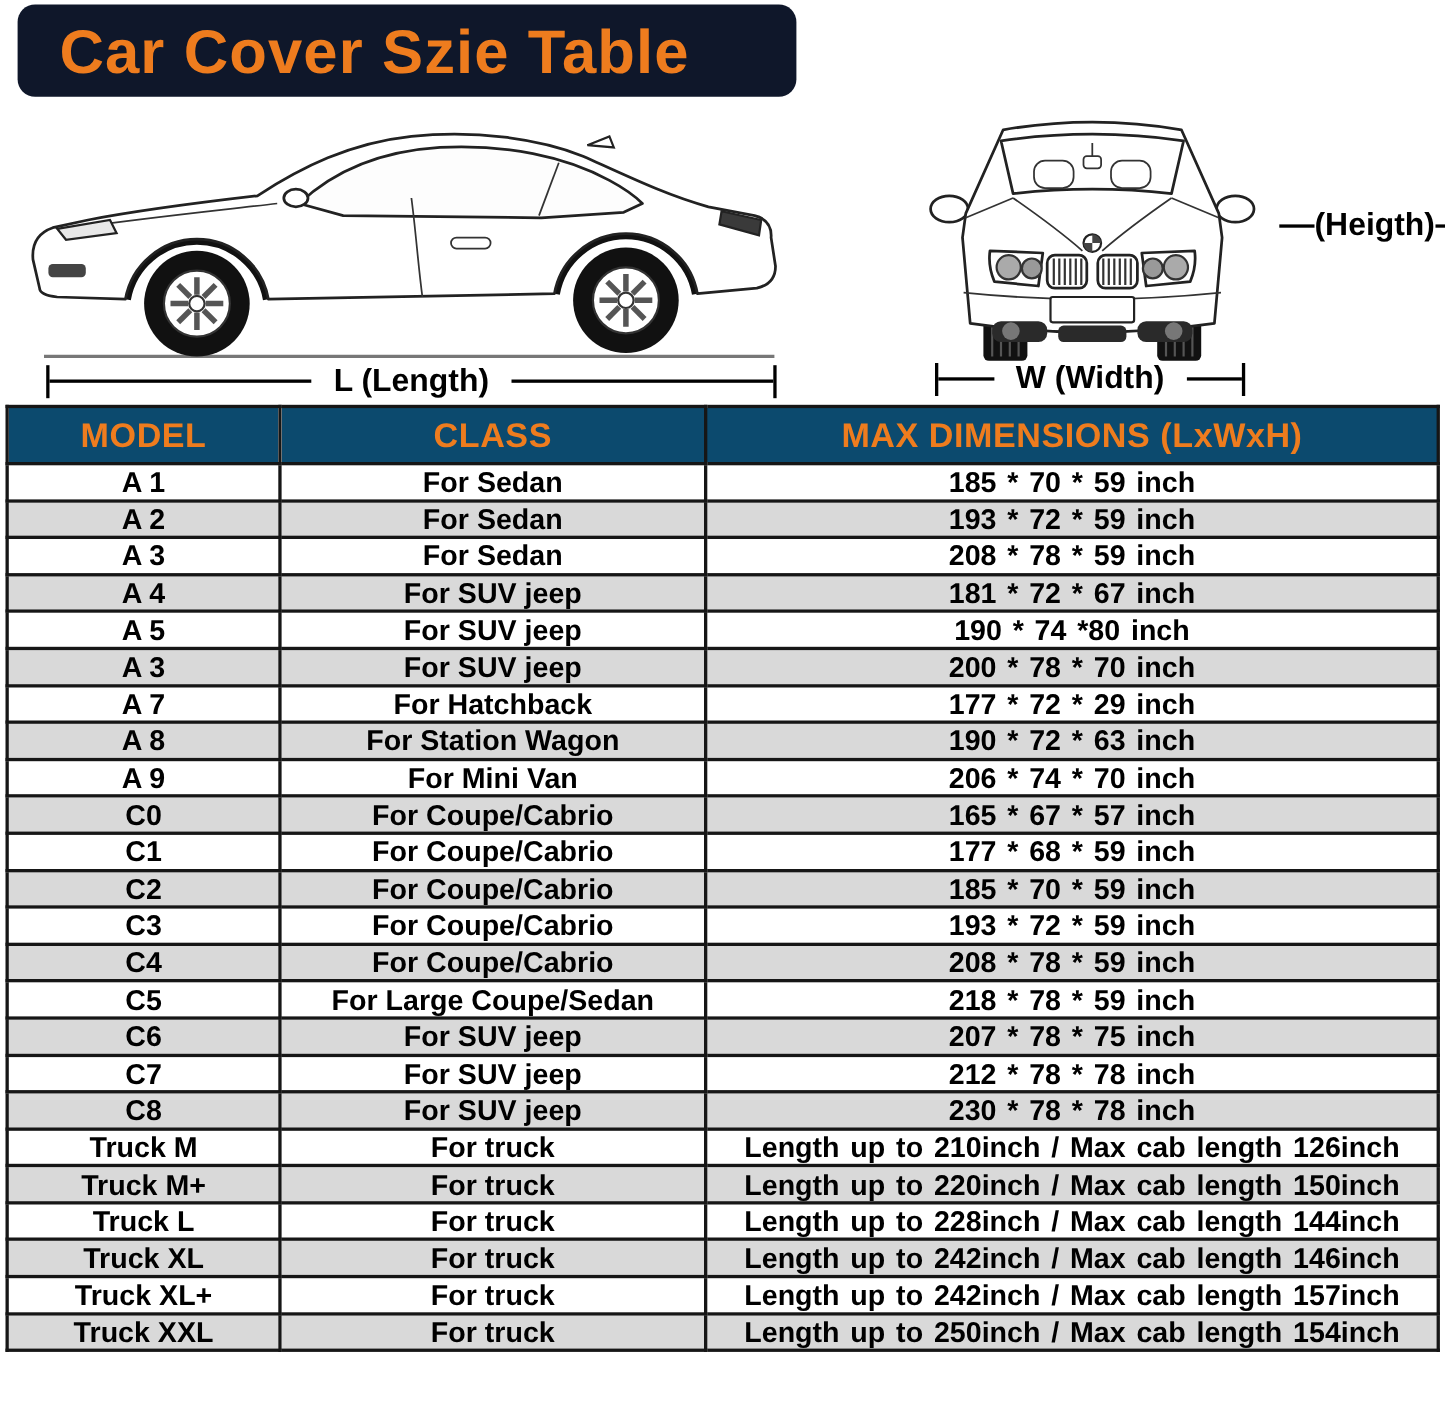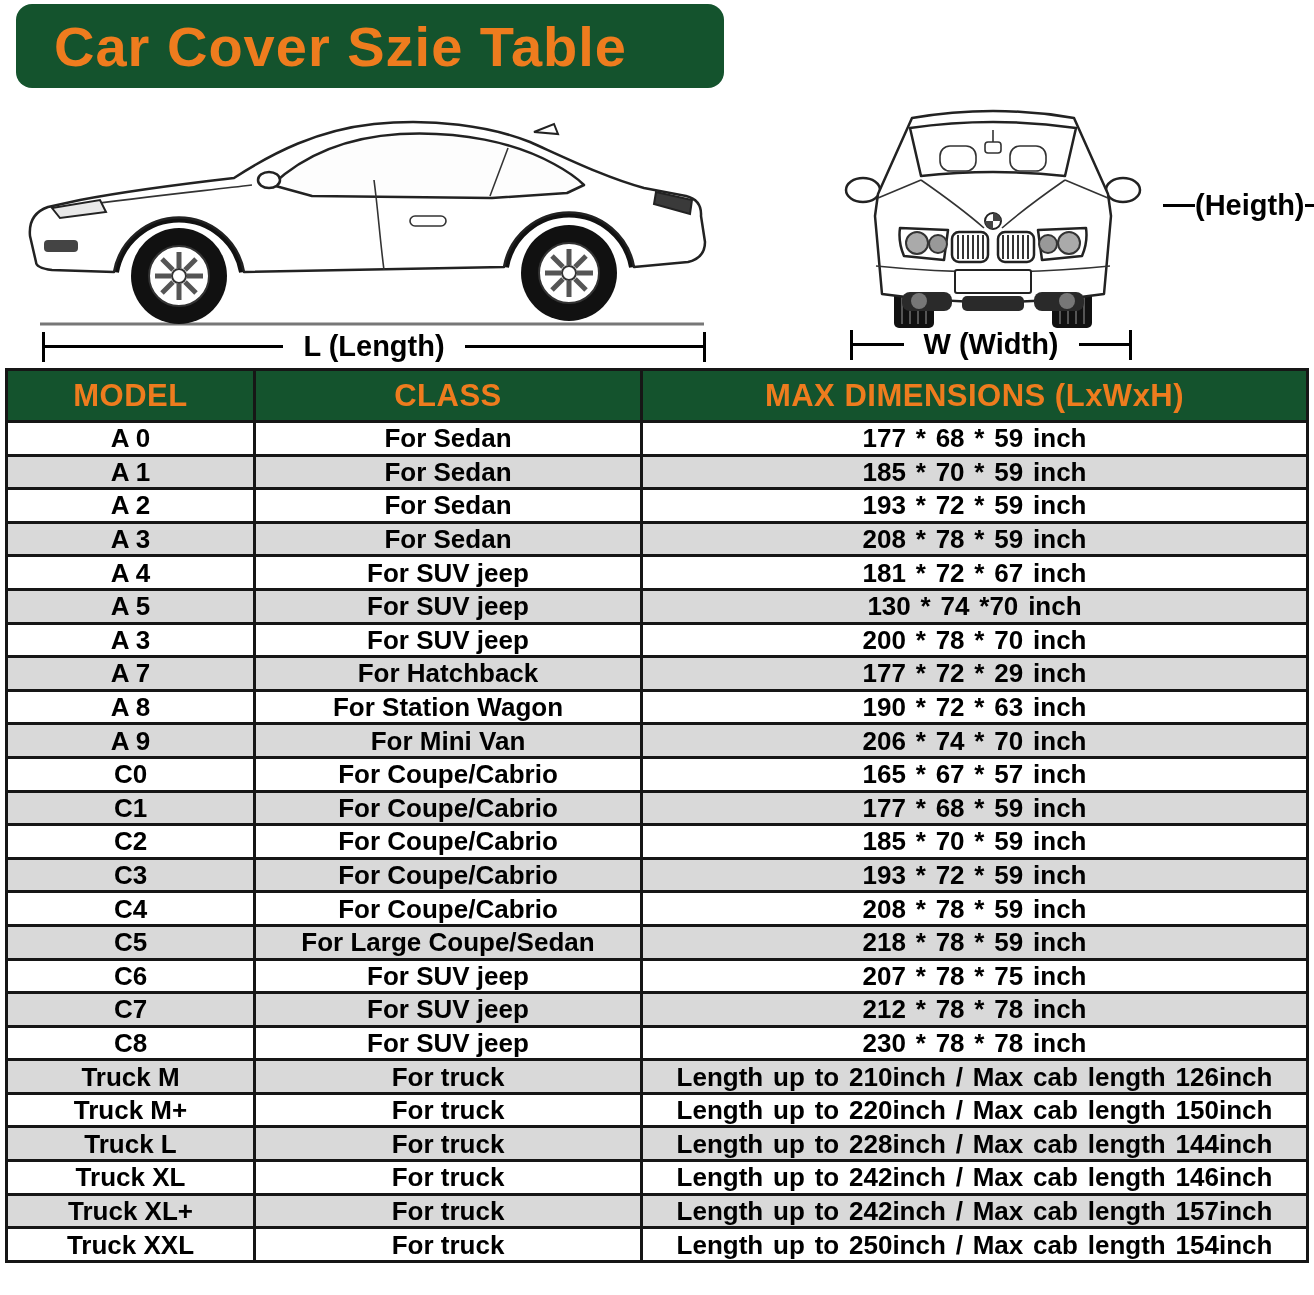--- a/index.html
+++ b/index.html
@@ -1,21 +1,21 @@
 <!DOCTYPE html>
 <html><head>
 <meta charset="utf-8">
 <style>
   html,body{margin:0;padding:0;background:#fff;}
   .page{position:relative;width:1314px;height:1295px;background:#fff;overflow:hidden;
         font-family:"Liberation Sans", sans-serif;}
 
   
   .title-banner{position:absolute;left:16px;top:4px;width:708px;height:84px;
-    background:#14532d;border-radius:16px;display:flex;align-items:center;}
+    background:#0f172a;border-radius:16px;display:flex;align-items:center;}
   .title-banner .title-text{color:#ee7c1e;font-size:56px;font-weight:bold;
     padding-left:38px;letter-spacing:1px;white-space:nowrap;}
 
   
   .side-car{position:absolute;left:22px;top:90px;width:694px;height:242px;}
   .front-car{position:absolute;left:842px;top:86px;width:302px;height:244px;}
 
   
   .dim-h{position:absolute;display:flex;align-items:center;color:#000;
     font-size:29px;font-weight:bold;}
@@ -29,21 +29,21 @@
   .dim-v .barh{height:3px;width:32px;background:#000;flex:0 0 auto;}
   .dim-v .segv{width:3px;flex:1;background:#000;}
   .dim-v .lbl{padding:14px 0;white-space:nowrap;}
   .dim-height{left:1163px;top:92px;height:226px;width:132px;}
 
   
   .size-table{position:absolute;left:5px;top:368px;width:1304px;
     border-collapse:collapse;table-layout:fixed;}
   .size-table th,.size-table td{border:3px solid #161616;text-align:center;
     padding:0;overflow:hidden;white-space:nowrap;}
-  .size-table th{background:#14532d;color:#ee7c1e;font-size:31px;font-weight:bold;
+  .size-table th{background:#0c4a6e;color:#ee7c1e;font-size:31px;font-weight:bold;
     height:49px;letter-spacing:0.5px;}
   .size-table td{background:#fff;color:#000;font-size:26px;font-weight:bold;
     height:30.6px;line-height:30px;}
   .size-table tbody tr:nth-child(even) td{background:#d9d9d9;}
   .size-table td.c-dims{word-spacing:0.10em;}
   svg .ln{fill:none;stroke:#222;stroke-width:2.5;stroke-linejoin:round;stroke-linecap:round;}
   svg .thin{fill:none;stroke:#333;stroke-width:1.6;}
 </style>
 </head>
 <body>
@@ -232,25 +232,20 @@
       </colgroup>
     <thead>
       <tr>
         <th>MODEL</th>
         <th>CLASS</th>
         <th>MAX DIMENSIONS (LxWxH)</th>
       </tr>
     </thead>
     <tbody>
         <tr>
-          <td class="c-model">A 0</td>
-          <td class="c-class">For Sedan</td>
-          <td class="c-dims">177 * 68 * 59 inch</td>
-        </tr>
-        <tr>
           <td class="c-model">A 1</td>
           <td class="c-class">For Sedan</td>
           <td class="c-dims">185 * 70 * 59 inch</td>
         </tr>
         <tr>
           <td class="c-model">A 2</td>
           <td class="c-class">For Sedan</td>
           <td class="c-dims">193 * 72 * 59 inch</td>
         </tr>
         <tr>
@@ -259,21 +254,21 @@
           <td class="c-dims">208 * 78 * 59 inch</td>
         </tr>
         <tr>
           <td class="c-model">A 4</td>
           <td class="c-class">For SUV jeep</td>
           <td class="c-dims">181 * 72 * 67 inch</td>
         </tr>
         <tr>
           <td class="c-model">A 5</td>
           <td class="c-class">For SUV jeep</td>
-          <td class="c-dims">130 * 74 *70 inch</td>
+          <td class="c-dims">190 * 74 *80 inch</td>
         </tr>
         <tr>
           <td class="c-model">A 3</td>
           <td class="c-class">For SUV jeep</td>
           <td class="c-dims">200 * 78 * 70 inch</td>
         </tr>
         <tr>
           <td class="c-model">A 7</td>
           <td class="c-class">For Hatchback</td>
           <td class="c-dims">177 * 72 * 29 inch</td>

